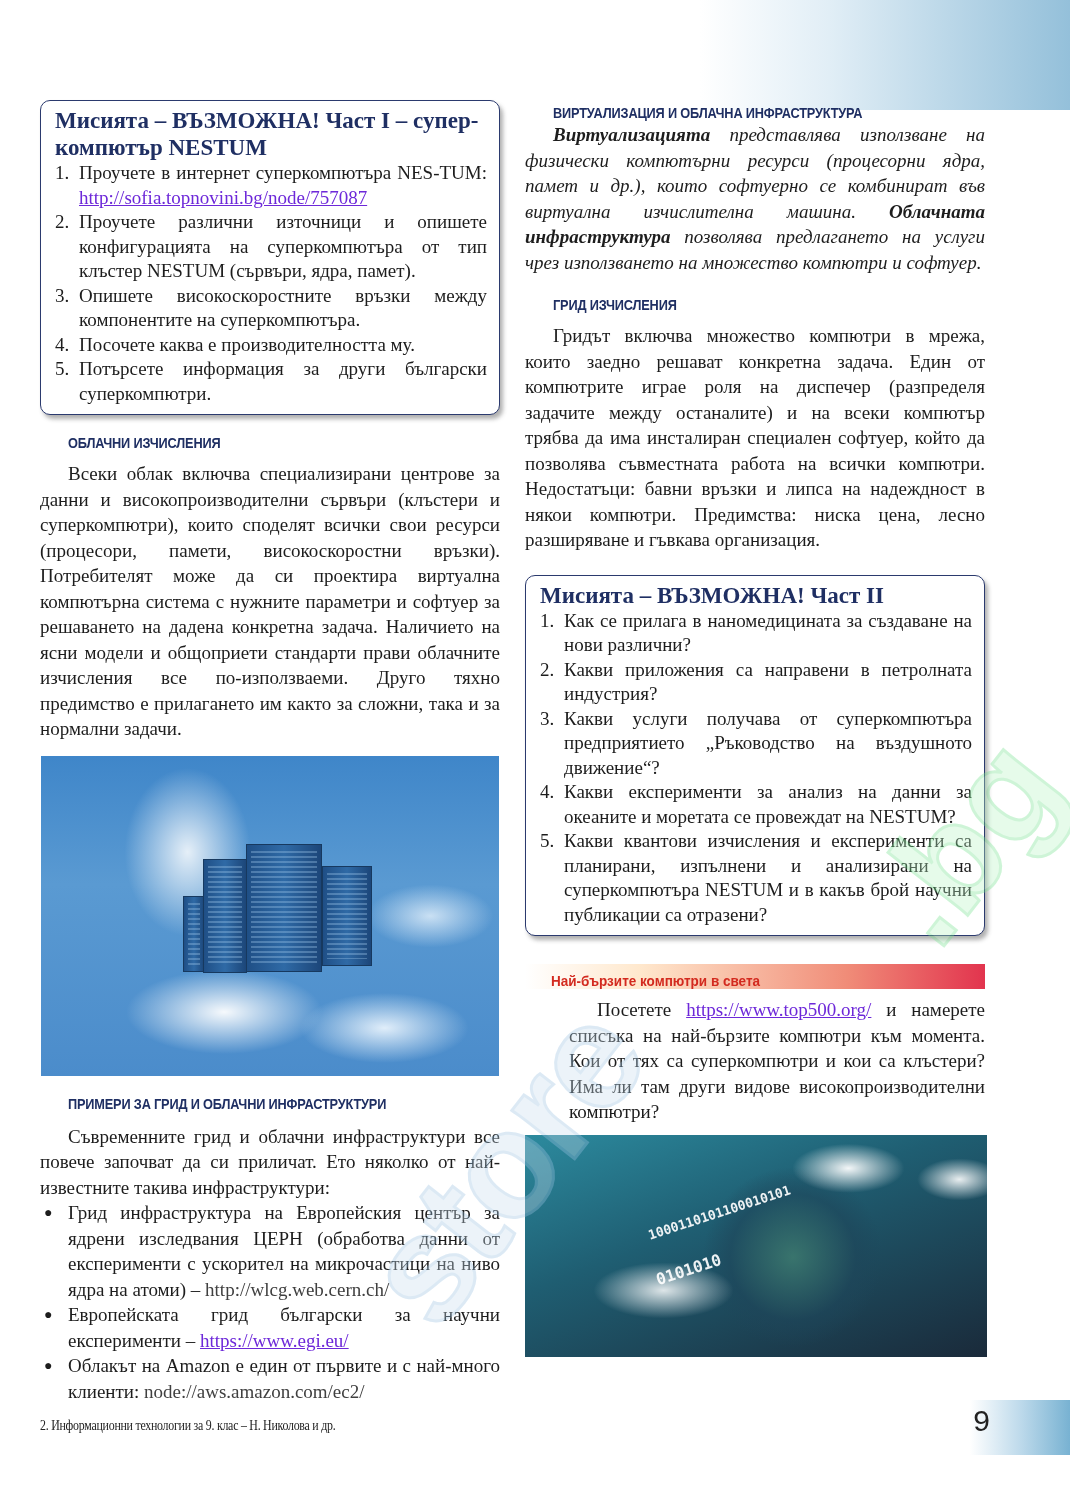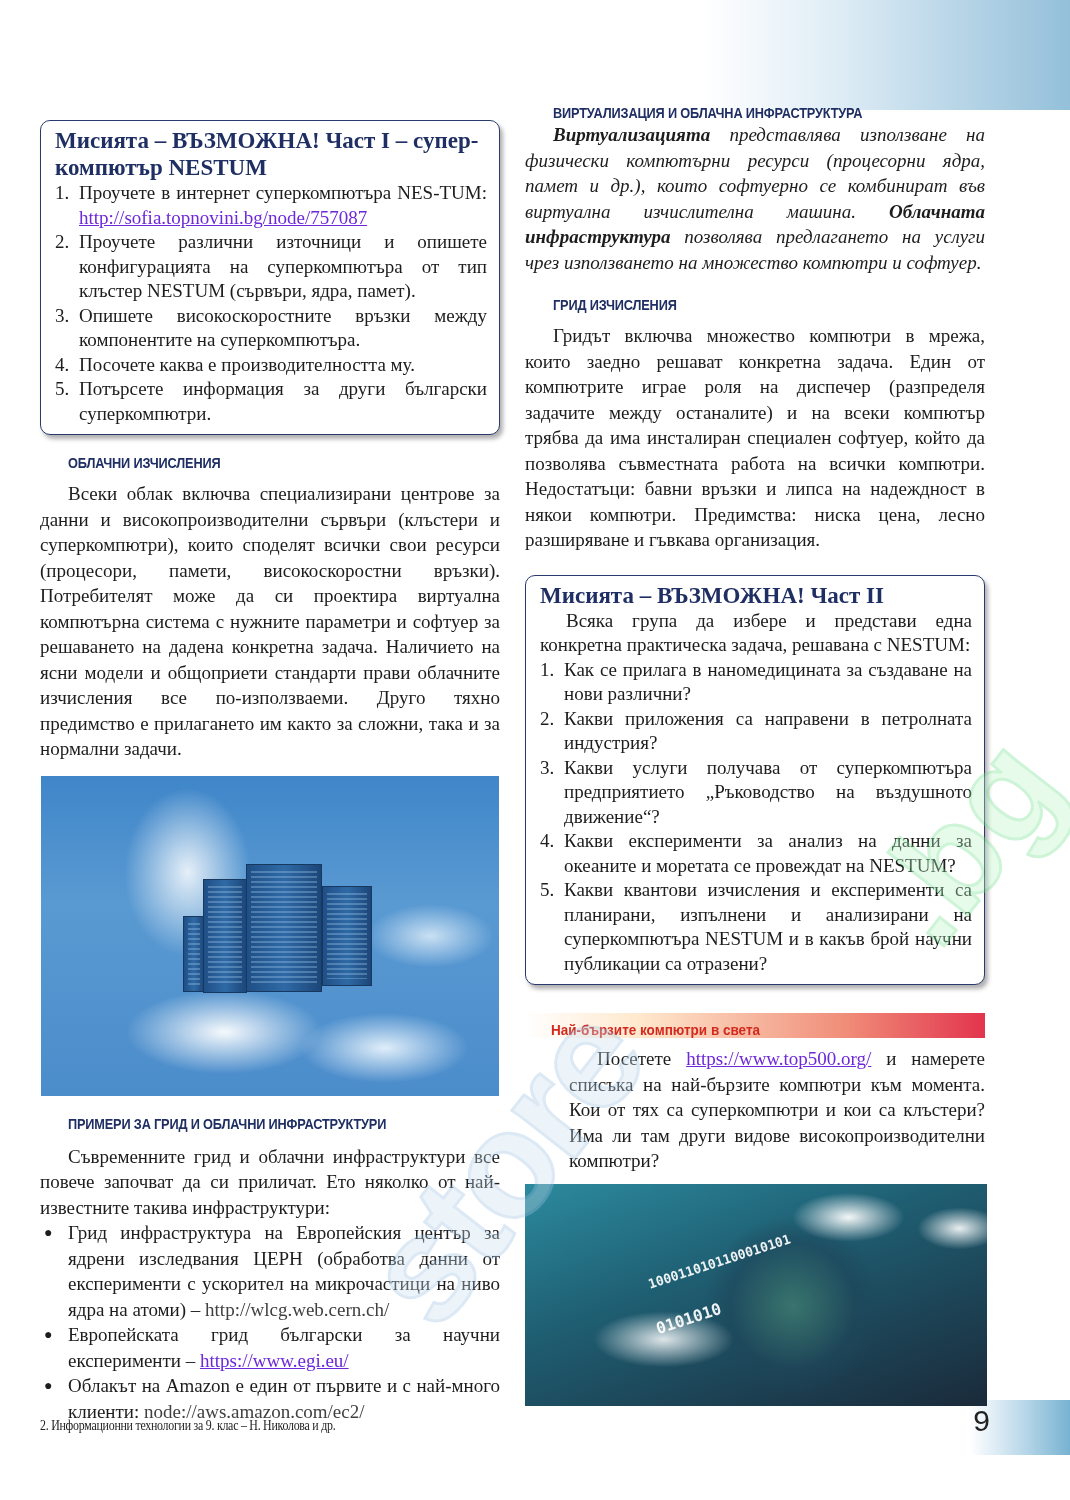--- a/index.html
+++ b/index.html
@@ -16,21 +16,20 @@
   }
 
   .col { position: absolute; }
   .col-left { left: 40px; top: 100px; width: 460px; }
   .col-right { left: 525px; top: 100px; width: 460px; }
 
   .task-box {
     border: 1.5px solid #2b3a6e; border-radius: 10px; background: #fff;
     box-shadow: 3px 4px 4px rgba(80,80,80,0.45);
     padding: 6px 12px 8px 14px;
-    margin-top: 20px;
   }
   .task-title {
     font-family: "Liberation Serif", serif; font-weight: bold; color: #1f2f63;
     font-size: 23px; line-height: 27px;
   }
   .task-list { list-style: none; }
   .task-list li {
     display: flex; font-size: 19px; line-height: 24.5px; text-align: justify;
   }
   .task-list .num { width: 24px; flex: 0 0 24px; }
@@ -167,21 +166,20 @@
 
 <div class="col col-right">
   <div class="section-heading" style="margin-top:5px;">ВИРТУАЛИЗАЦИЯ И ОБЛАЧНА ИНФРАСТРУКТУРА</div>
   <p class="para" style="margin-top:1px;font-style:italic;"><b>Виртуализацията</b><span> представлява използване на физически компютърни ресурси (процесорни ядра, памет и др.), които софтуерно се комбинират във виртуална изчислителна машина. </span><b>Облачната инфраструктура</b><span> позволява предлагането на услуги чрез използването на множество компютри и софтуер.</span></p>
 
   <div class="section-heading" style="margin-top:22px;">ГРИД ИЗЧИСЛЕНИЯ</div>
   <p class="para" style="margin-top:10px;">Гридът включва множество компютри в мрежа, които заедно решават конкретна задача. Един от компютрите играе роля на диспечер (разпределя задачите между останалите) и на всеки компютър трябва да има инсталиран специален софтуер, който да позволява съвместната работа на всички компютри. Недостатъци: бавни връзки и липса на надеждност в някои компютри. Предимства: ниска цена, лесно разширяване и гъвкава организация.</p>
 
   <div class="task-box" style="margin-top:22px;">
     <div class="task-title">Мисията – ВЪЗМОЖНА! Част II</div>
-    <p class="task-intro">Всяка група да избере и представи една конкретна практическа задача, решавана с NESTUM:</p>
     <ol class="task-list">
       <li>
         <span class="num">1.</span>
         <span class="txt">Как се прилага в наномедицината за създаване на нови различни?</span>
       </li>
       <li>
         <span class="num">2.</span>
         <span class="txt">Какви приложения са направени в петролната индустрия?</span>
       </li>
       <li>

